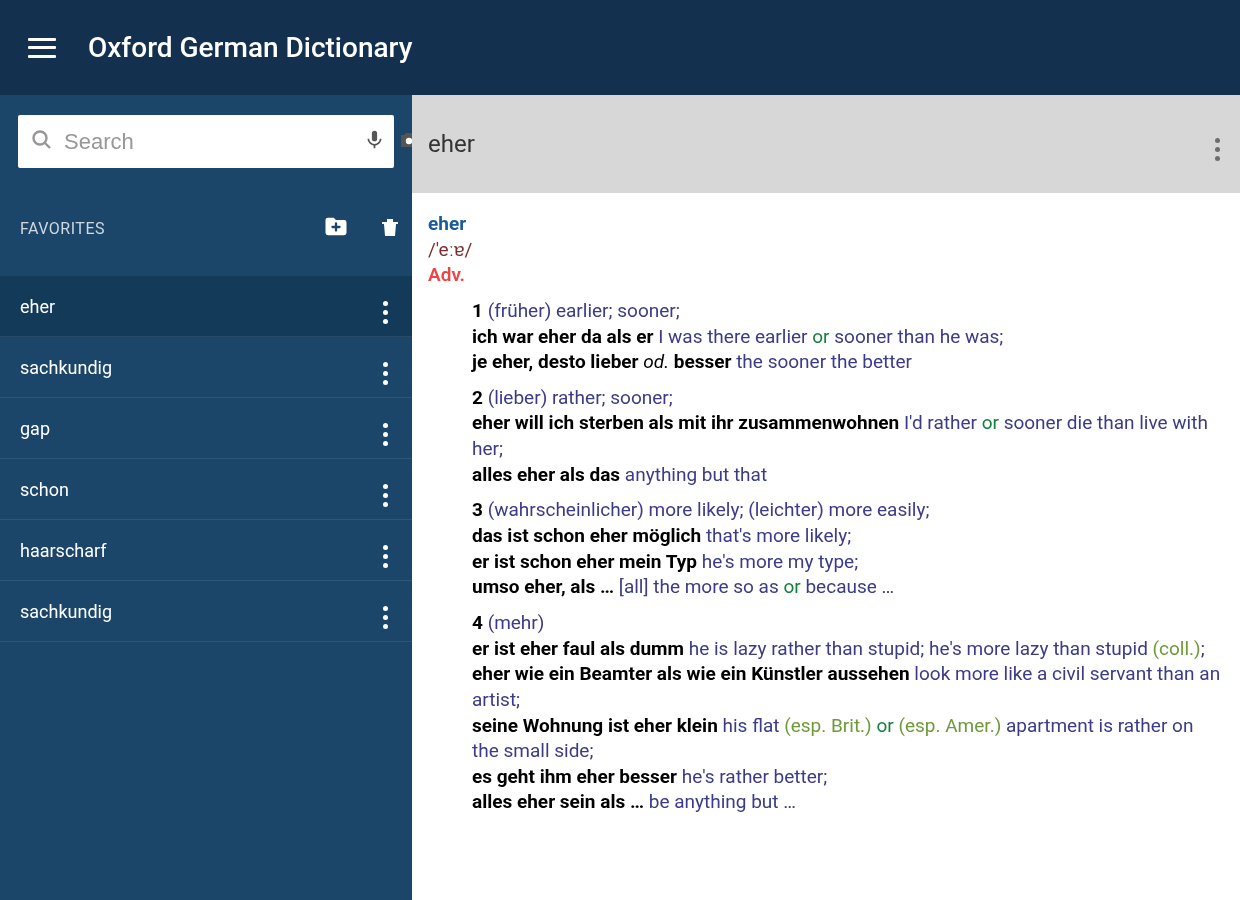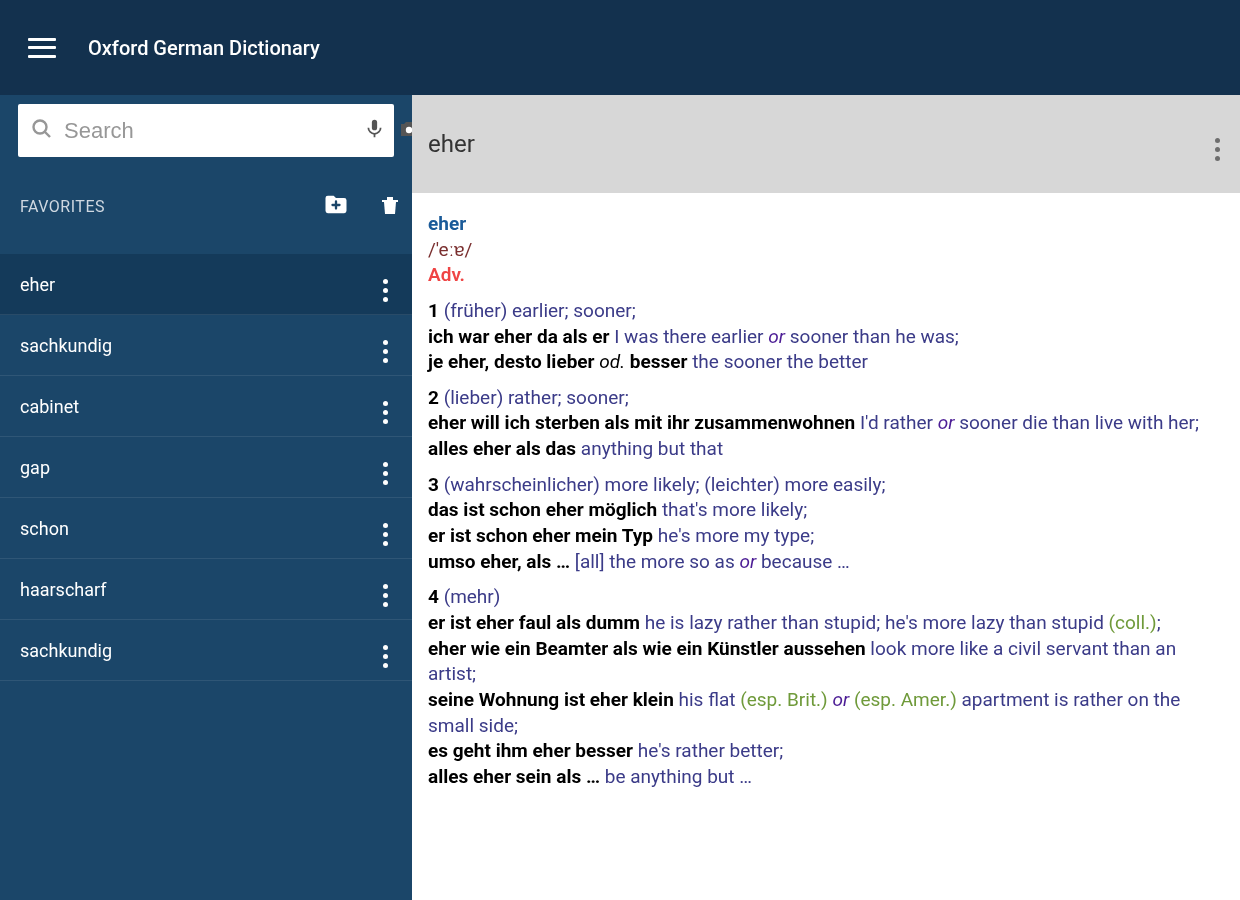--- a/index.html
+++ b/index.html
@@ -1,26 +1,26 @@
 <!DOCTYPE html>
 <html><head>
 <meta charset="utf-8">
 <style>
 * { margin:0; padding:0; box-sizing:border-box; }
 body { font-family: Roboto, "Helvetica Neue", Arial, sans-serif; width:1240px; height:900px; overflow:hidden; background:#fff; }
 
 .topbar { height:95px; background:#13314e; display:flex; align-items:center; padding:0 20px 0 28px; }
 .hamburger { width:28px; height:20px; cursor:pointer; margin-right:32px; display:flex; flex-direction:column; justify-content:space-between; }
 .hamburger span { display:block; height:3px; background:#fff; border-radius:1px; }
-.topbar-title { color:#fff; font-size:20px; font-weight:500; }
+.topbar-title { color:#fff; font-size:28px; font-weight:500; }
 
 .content { display:flex; height:calc(900px - 95px); }
 
 .sidebar { width:412px; background:#1b4669; display:flex; flex-direction:column; }
-.search-wrap { padding:9px 18px; }
+.search-wrap { padding:20px 18px; }
 .search-box { background:#fff; height:53px; border-radius:2px; display:flex; align-items:center; padding:0 10px 0 12px; }
 .search-box .sicon { color:#979797; margin-right:10px; }
 .search-box input { flex:1; border:none; outline:none; font-size:22px; color:#333; background:transparent; }
 .search-box input::placeholder { color:#979797; }
 .search-box .ricon { color:#555; margin-left:12px; cursor:pointer; }
 
 .fav-header { display:flex; align-items:center; justify-content:space-between; padding:0 10px 0 20px; height:95px; margin-top:-7px; }
 .fav-header .label { color:#cfd8e1; font-size:16px; letter-spacing:0.5px; }
 .fav-actions { display:flex; align-items:center; gap:28px; }
 .fav-actions .ibtn { color:#fff; cursor:pointer; }
@@ -34,26 +34,26 @@
 
 .main { flex:1; background:#fff; display:flex; flex-direction:column; }
 .entry-header { height:98px; background:#d7d7d7; display:flex; align-items:center; justify-content:space-between; padding:0 20px 0 16px; }
 .entry-header .word { color:#333; font-size:24px; }
 .entry-header .menu-dots .vdots i { background:#6d6d6d; }
 
 .entry-body { padding:18px 16px; font-size:19px; line-height:1.35; color:#000; }
 .headword { color:#1b5b99; font-weight:700; }
 .pron { color:#7a2f2f; }
 .pos { color:#ef4444; font-weight:600; }
-.sense { margin-top:10px; }
+.sense { margin-top:10px;margin-left:44px; }
 .sn { font-weight:700; color:#000; }
 .gram { color:#3b3b88; }
 .tr { color:#3b3b88; }
 .de { font-weight:700; color:#000; }
-.it { font-style:italic; color:#4c1d95; }
+.it { color:#15803d; }
 .reg { color:#6f9a3a; }
 </style>
 </head>
 <body>
 
 <div class="topbar">
   <div class="hamburger">
     <span></span>
       <span></span>
       <span></span>
@@ -118,28 +118,20 @@
         </div>
         <div class="fav-item">
           <span>sachkundig</span>
           <span class="dots"><span class="vdots">
               <i></i>
               <i></i>
               <i></i>
             </span></span>
         </div>
         <div class="fav-item">
-          <span>cabinet</span>
-          <span class="dots"><span class="vdots">
-              <i></i>
-              <i></i>
-              <i></i>
-            </span></span>
-        </div>
-        <div class="fav-item">
           <span>gap</span>
           <span class="dots"><span class="vdots">
               <i></i>
               <i></i>
               <i></i>
             </span></span>
         </div>
         <div class="fav-item">
           <span>schon</span>
           <span class="dots"><span class="vdots">

